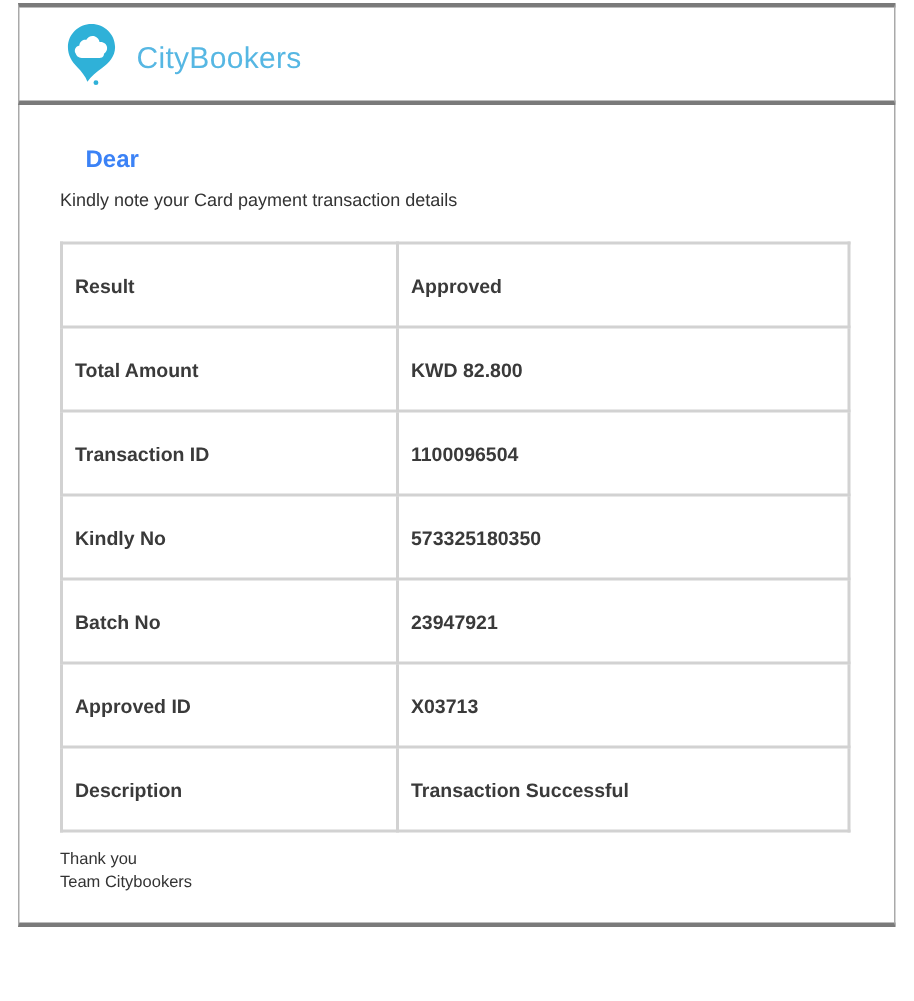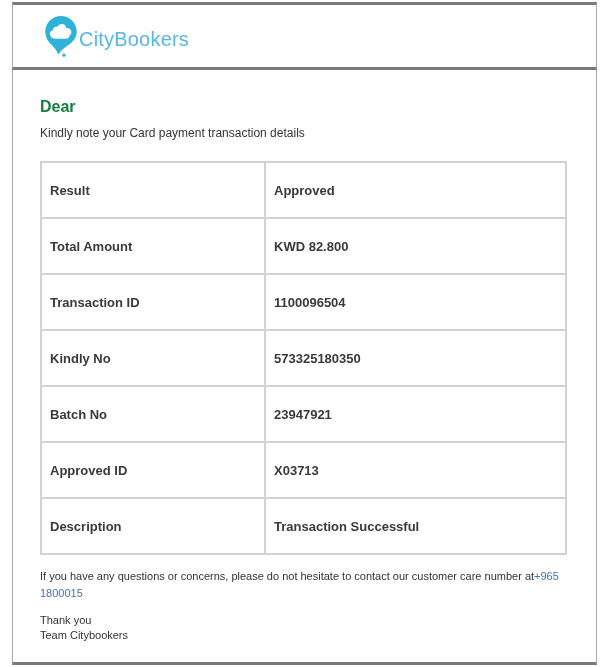--- a/index.html
+++ b/index.html
@@ -22,21 +22,21 @@
     height: 62px;
     display: flex;
     align-items: center;
     padding-left: 31px;
     box-sizing: content-box;
     background: #ffffff;
   }
   .logo {
     display: flex;
     align-items: center;
-    gap: 1px;
+    gap: 13px;
   }
   .logo svg { display: block; }
   .logo-text {
     font-size: 20px;
     font-weight: 400;
     letter-spacing: 0.2px;
     color: #56b7e3;
     margin-top: 6px;
   }
   
@@ -45,22 +45,22 @@
     border-right: 1px solid #a9a9a9;
     border-bottom: 3px solid #7a7a7a;
     padding: 27px 27px 19px 27px;
     background: #ffffff;
     min-height: 545px;
     box-sizing: border-box;
   }
   .greeting {
     font-size: 16px;
     font-weight: bold;
-    color: #15803d;
-    margin: 0 0 10px 0;
+    color: #3b82f6;
+    margin: 0 0 10px 17px;
     line-height: 19px;
   }
   .intro {
     font-size: 12px;
     color: #333333;
     margin: 0 0 20px 0;
     line-height: 15px;
   }
   table.txn {
     border-collapse: collapse;
@@ -149,21 +149,20 @@
             <td class="label-cell">Approved ID</td>
             <td class="value-cell">X03713</td>
           </tr>
           <tr>
             <td class="label-cell">Description</td>
             <td class="value-cell">Transaction Successful</td>
           </tr>
         </tbody>
     </table>
 
-    <p class="footer-note"><span>If you have any questions or concerns, please do not hesitate to contact our customer care number at</span><a class="phone-link">+965 1800015</a></p>
 
     <p class="signoff">
       <span>Thank you</span><br>
       <span>Team Citybookers</span>
     </p>
 
   </div>
 </div>
 
 </body></html>

